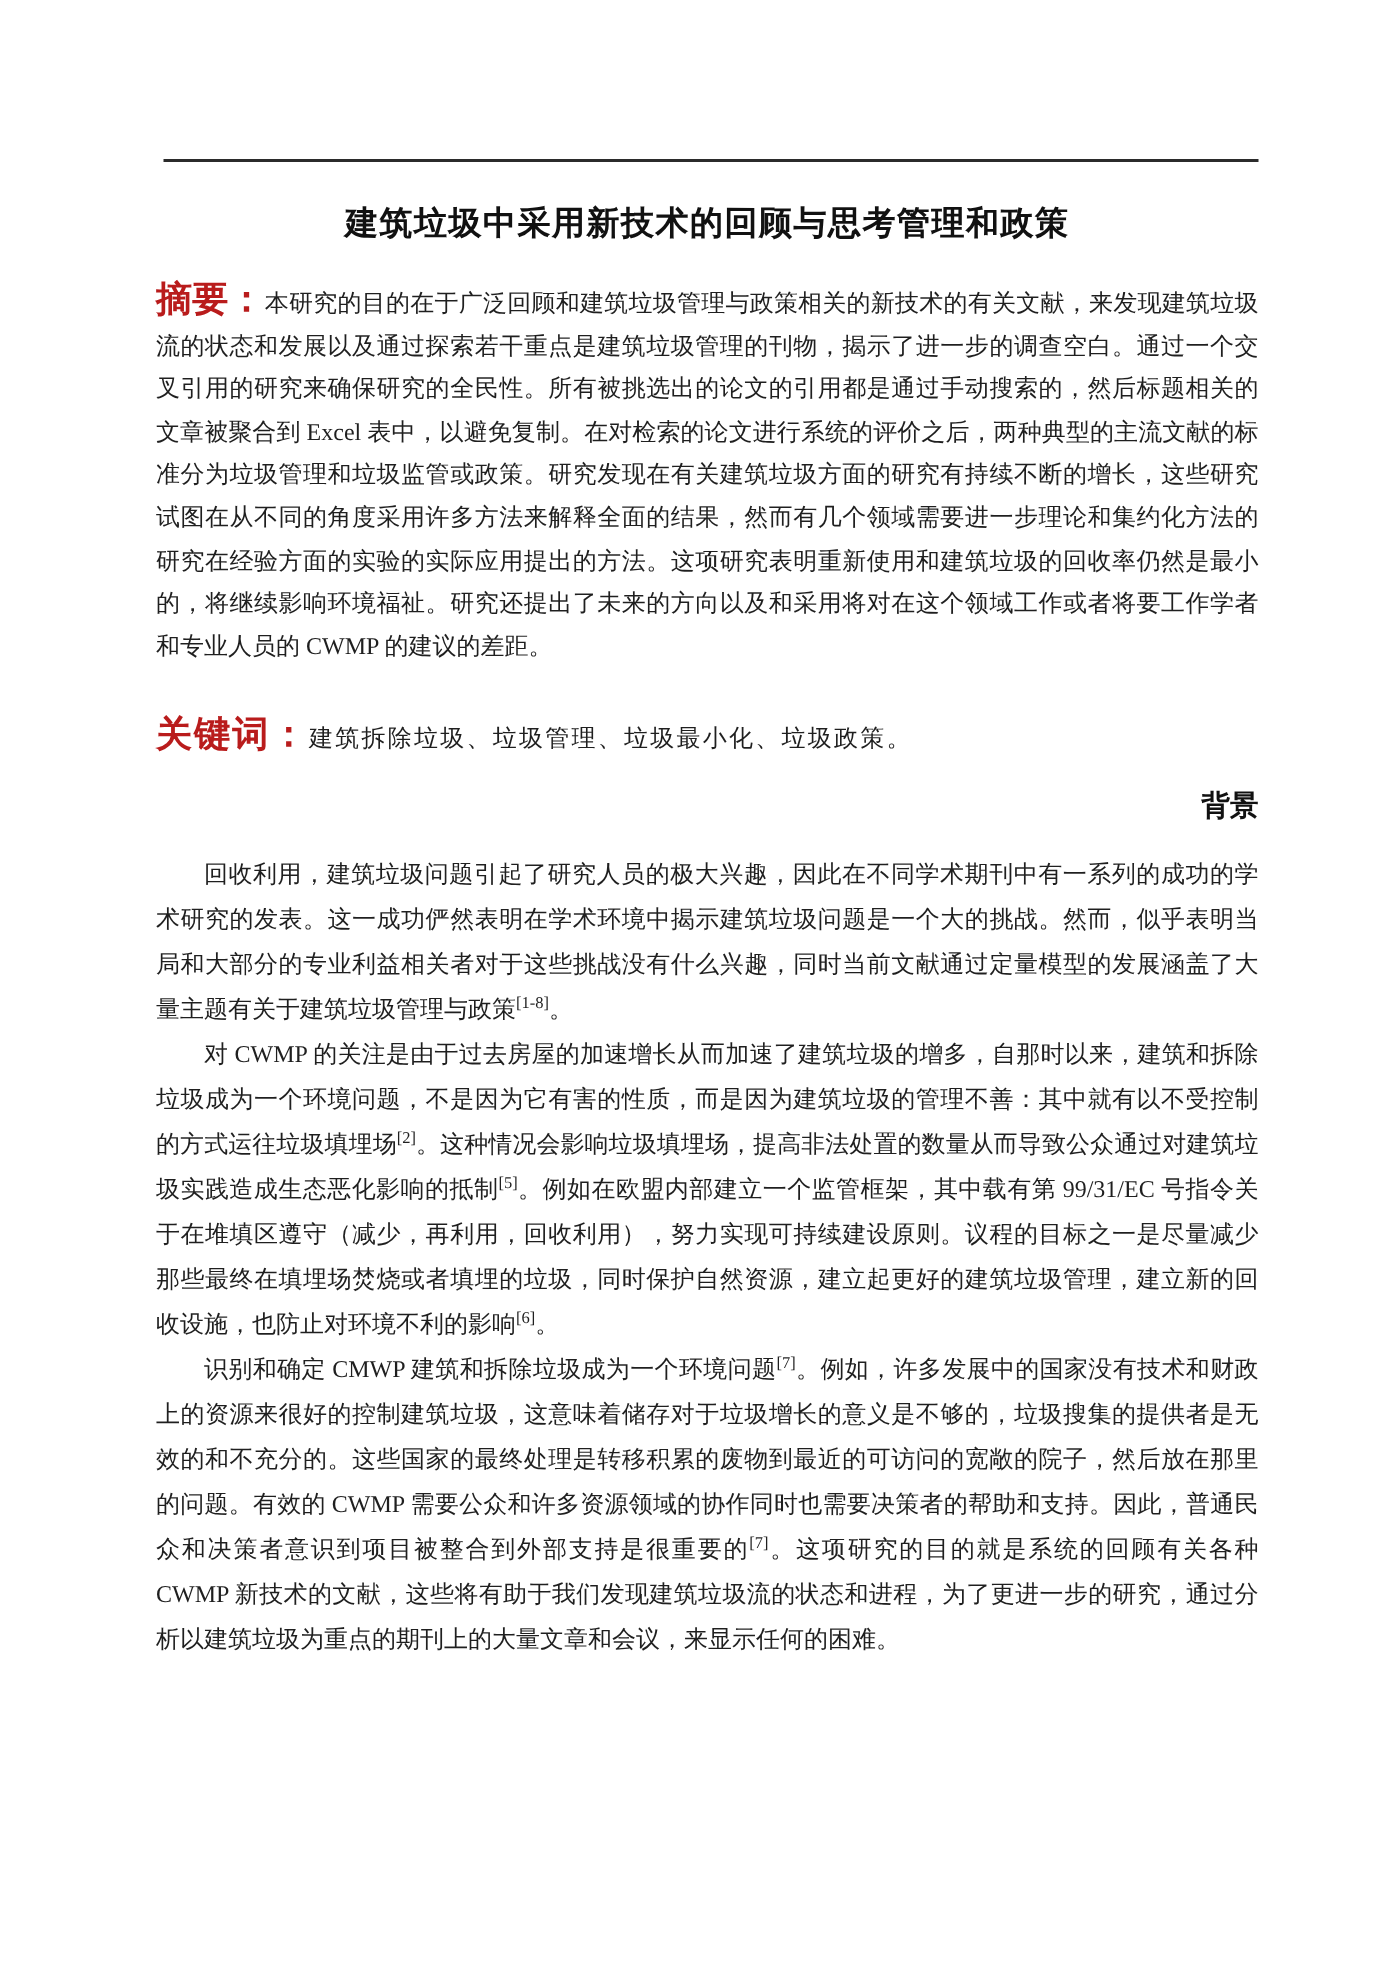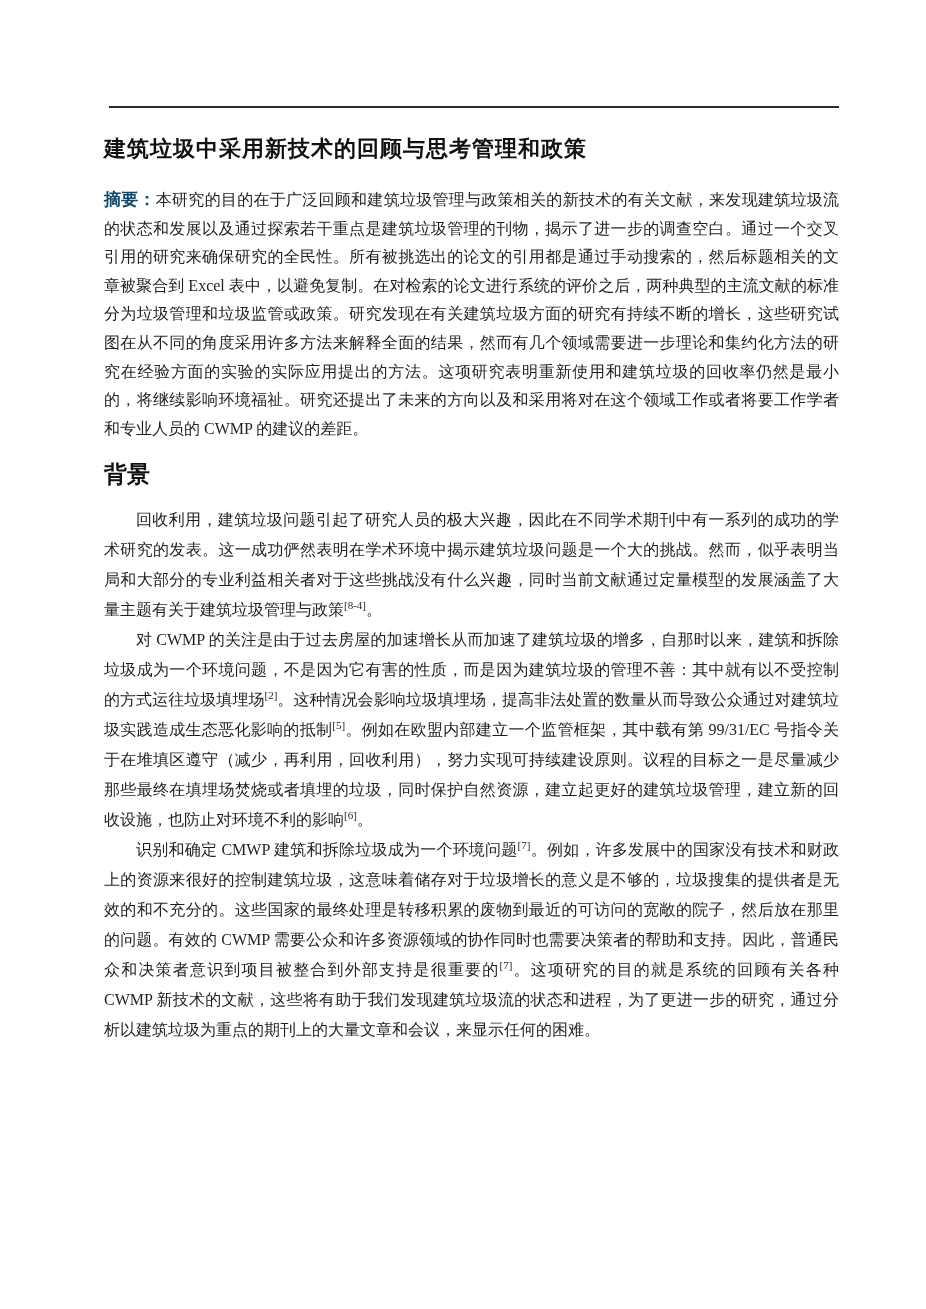--- a/index.html
+++ b/index.html
@@ -24,49 +24,50 @@
     width: 730px;
     height: 2px;
     background: #2b2b2b;
   }
   .title {
     margin: 25px 0 0 0;
     font-family: "Liberation Sans", "DejaVu Sans", sans-serif;
     font-weight: bold;
     font-size: 22px;
     line-height: 32px;
-    text-align: left;
+    text-align: center;
     letter-spacing: 1px;
     color: #111111;
   }
   .abstract {
     margin: 21px 0 0 0;
     font-size: 16px;
     line-height: 28.6px;
     text-align: justify;
   }
   .inline-label {
     font-family: "Liberation Sans", "DejaVu Sans", sans-serif;
     font-weight: bold;
-    font-size: 17px;
-    color: #0c4a6e;
+    font-size: 24px;
+    color: #b91c1c;
   }
   .keywords {
     margin: 30px 0 0 0;
     font-size: 16px;
     line-height: 28px;
     letter-spacing: 1.5px;
   }
   .section-heading {
     margin: 18px 0 0 0;
     font-family: "Liberation Sans", "DejaVu Sans", sans-serif;
     font-weight: bold;
-    font-size: 23px;
+    font-size: 19px;
     line-height: 26px;
     color: #111111;
+    text-align: right;
   }
   .body-para {
     margin: 0;
     font-size: 16px;
     line-height: 30px;
     text-align: justify;
     text-indent: 2em;
   }
   .body-para.first {
     margin-top: 18px;
@@ -81,23 +82,24 @@
 
 <div class="page">
   <div class="content">
 
     <div class="rule"></div>
 
     <h1 class="title">建筑垃圾中采用新技术的回顾与思考管理和政策</h1>
 
     <p class="abstract"><span class="inline-label">摘要：</span><span>本研究的目的在于广泛回顾和建筑垃圾管理与政策相关的新技术的有关文献，来发现建筑垃圾流的状态和发展以及通过探索若干重点是建筑垃圾管理的刊物，揭示了进一步的调查空白。通过一个交叉引用的研究来确保研究的全民性。所有被挑选出的论文的引用都是通过手动搜索的，然后标题相关的文章被聚合到 Excel 表中，以避免复制。在对检索的论文进行系统的评价之后，两种典型的主流文献的标准分为垃圾管理和垃圾监管或政策。研究发现在有关建筑垃圾方面的研究有持续不断的增长，这些研究试图在从不同的角度采用许多方法来解释全面的结果，然而有几个领域需要进一步理论和集约化方法的研究在经验方面的实验的实际应用提出的方法。这项研究表明重新使用和建筑垃圾的回收率仍然是最小的，将继续影响环境福祉。研究还提出了未来的方向以及和采用将对在这个领域工作或者将要工作学者和专业人员的 CWMP 的建议的差距。</span></p>
 
+    <p class="keywords"><span class="inline-label">关键词：</span><span>建筑拆除垃圾、垃圾管理、垃圾最小化、垃圾政策。</span></p>
 
     <h2 class="section-heading">背景</h2>
 
-    <p class="body-para first"><span>回收利用，建筑垃圾问题引起了研究人员的极大兴趣，因此在不同学术期刊中有一系列的成功的学术研究的发表。这一成功俨然表明在学术环境中揭示建筑垃圾问题是一个大的挑战。然而，似乎表明当局和大部分的专业利益相关者对于这些挑战没有什么兴趣，同时当前文献通过定量模型的发展涵盖了大量主题有关于建筑垃圾管理与政策</span><sup>[8-4]</sup><span>。</span></p>
+    <p class="body-para first"><span>回收利用，建筑垃圾问题引起了研究人员的极大兴趣，因此在不同学术期刊中有一系列的成功的学术研究的发表。这一成功俨然表明在学术环境中揭示建筑垃圾问题是一个大的挑战。然而，似乎表明当局和大部分的专业利益相关者对于这些挑战没有什么兴趣，同时当前文献通过定量模型的发展涵盖了大量主题有关于建筑垃圾管理与政策</span><sup>[1-8]</sup><span>。</span></p>
 
     <p class="body-para"><span>对 CWMP 的关注是由于过去房屋的加速增长从而加速了建筑垃圾的增多，自那时以来，建筑和拆除垃圾成为一个环境问题，不是因为它有害的性质，而是因为建筑垃圾的管理不善：其中就有以不受控制的方式运往垃圾填埋场</span><sup>[2]</sup><span>。这种情况会影响垃圾填埋场，提高非法处置的数量从而导致公众通过对建筑垃圾实践造成生态恶化影响的抵制</span><sup>[5]</sup><span>。例如在欧盟内部建立一个监管框架，其中载有第 99/31/EC 号指令关于在堆填区遵守（减少，再利用，回收利用），努力实现可持续建设原则。议程的目标之一是尽量减少那些最终在填埋场焚烧或者填埋的垃圾，同时保护自然资源，建立起更好的建筑垃圾管理，建立新的回收设施，也防止对环境不利的影响</span><sup>[6]</sup><span>。</span></p>
 
     <p class="body-para"><span>识别和确定 CMWP 建筑和拆除垃圾成为一个环境问题</span><sup>[7]</sup><span>。例如，许多发展中的国家没有技术和财政上的资源来很好的控制建筑垃圾，这意味着储存对于垃圾增长的意义是不够的，垃圾搜集的提供者是无效的和不充分的。这些国家的最终处理是转移积累的废物到最近的可访问的宽敞的院子，然后放在那里的问题。有效的 CWMP 需要公众和许多资源领域的协作同时也需要决策者的帮助和支持。因此，普通民众和决策者意识到项目被整合到外部支持是很重要的</span><sup>[7]</sup><span>。这项研究的目的就是系统的回顾有关各种 CWMP 新技术的文献，这些将有助于我们发现建筑垃圾流的状态和进程，为了更进一步的研究，通过分析以建筑垃圾为重点的期刊上的大量文章和会议，来显示任何的困难。</span></p>
 
   </div>
 </div>
 
 </body></html>

